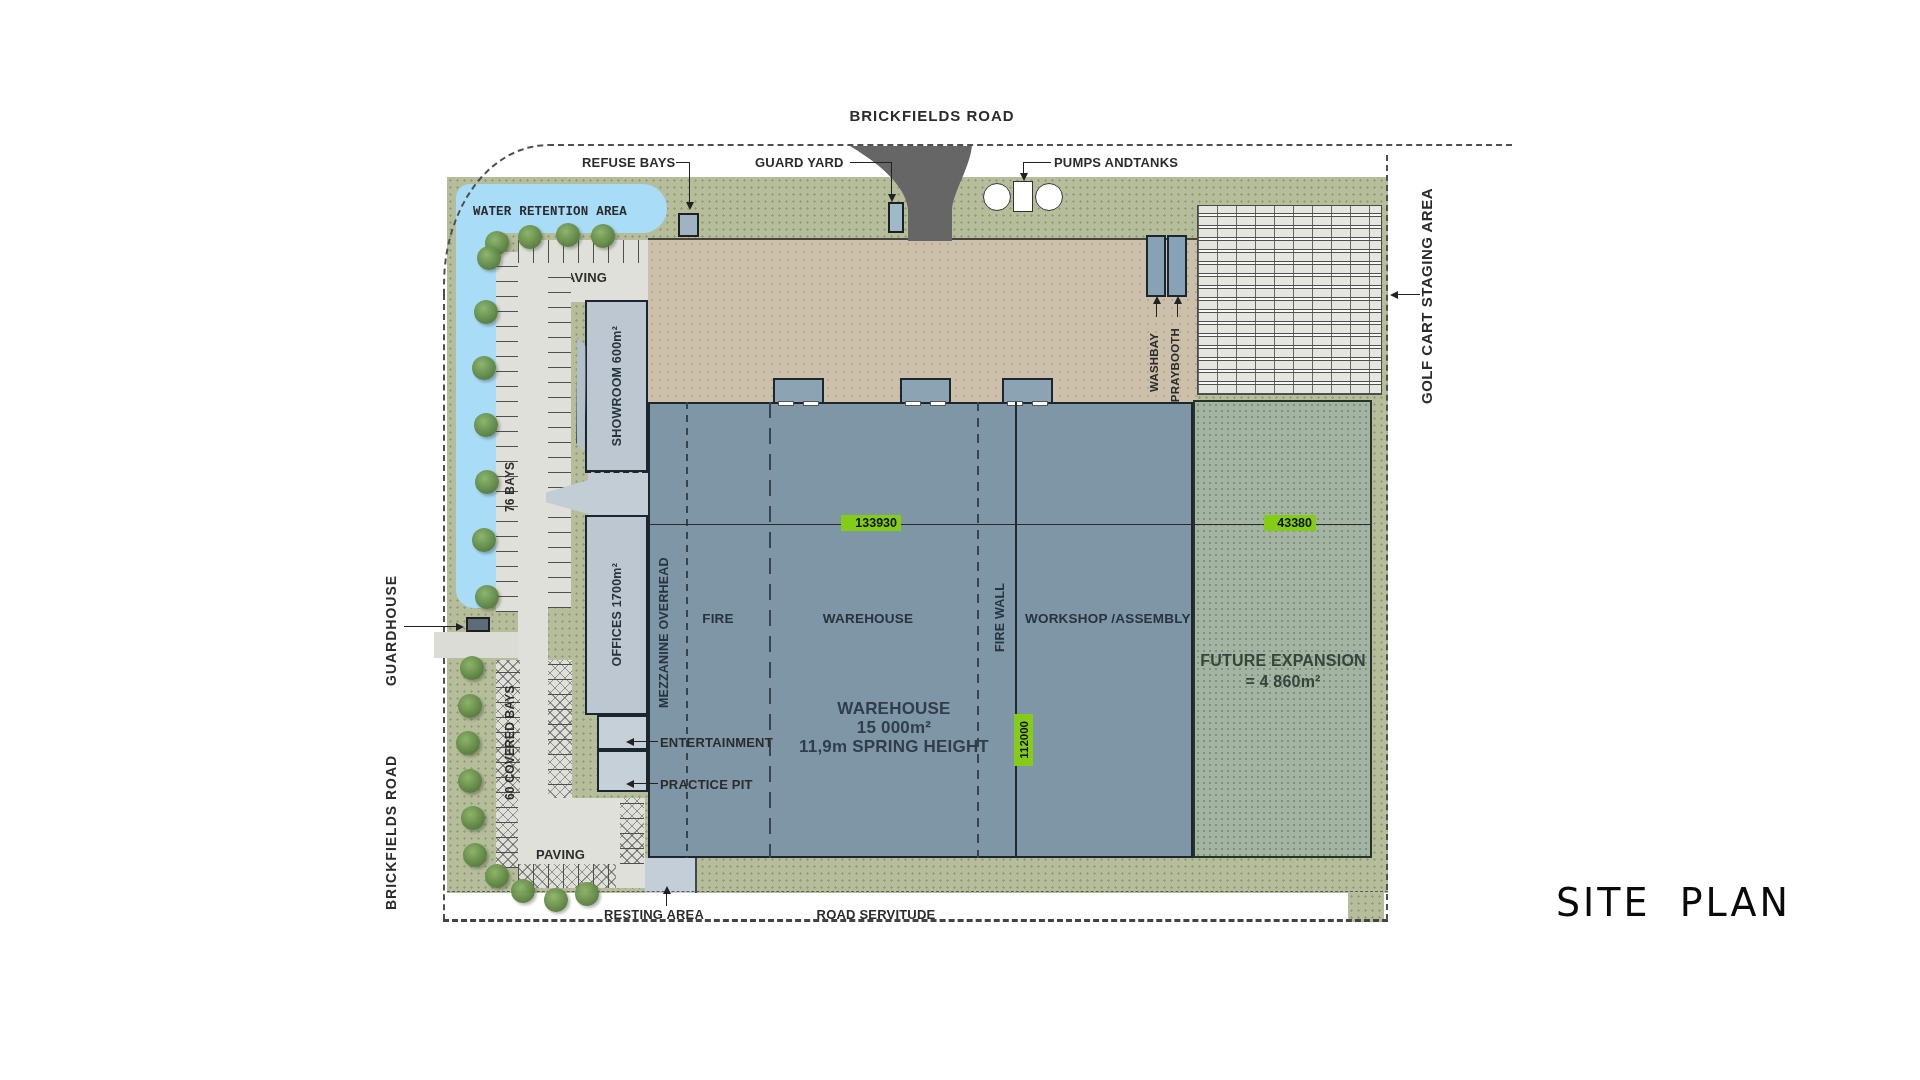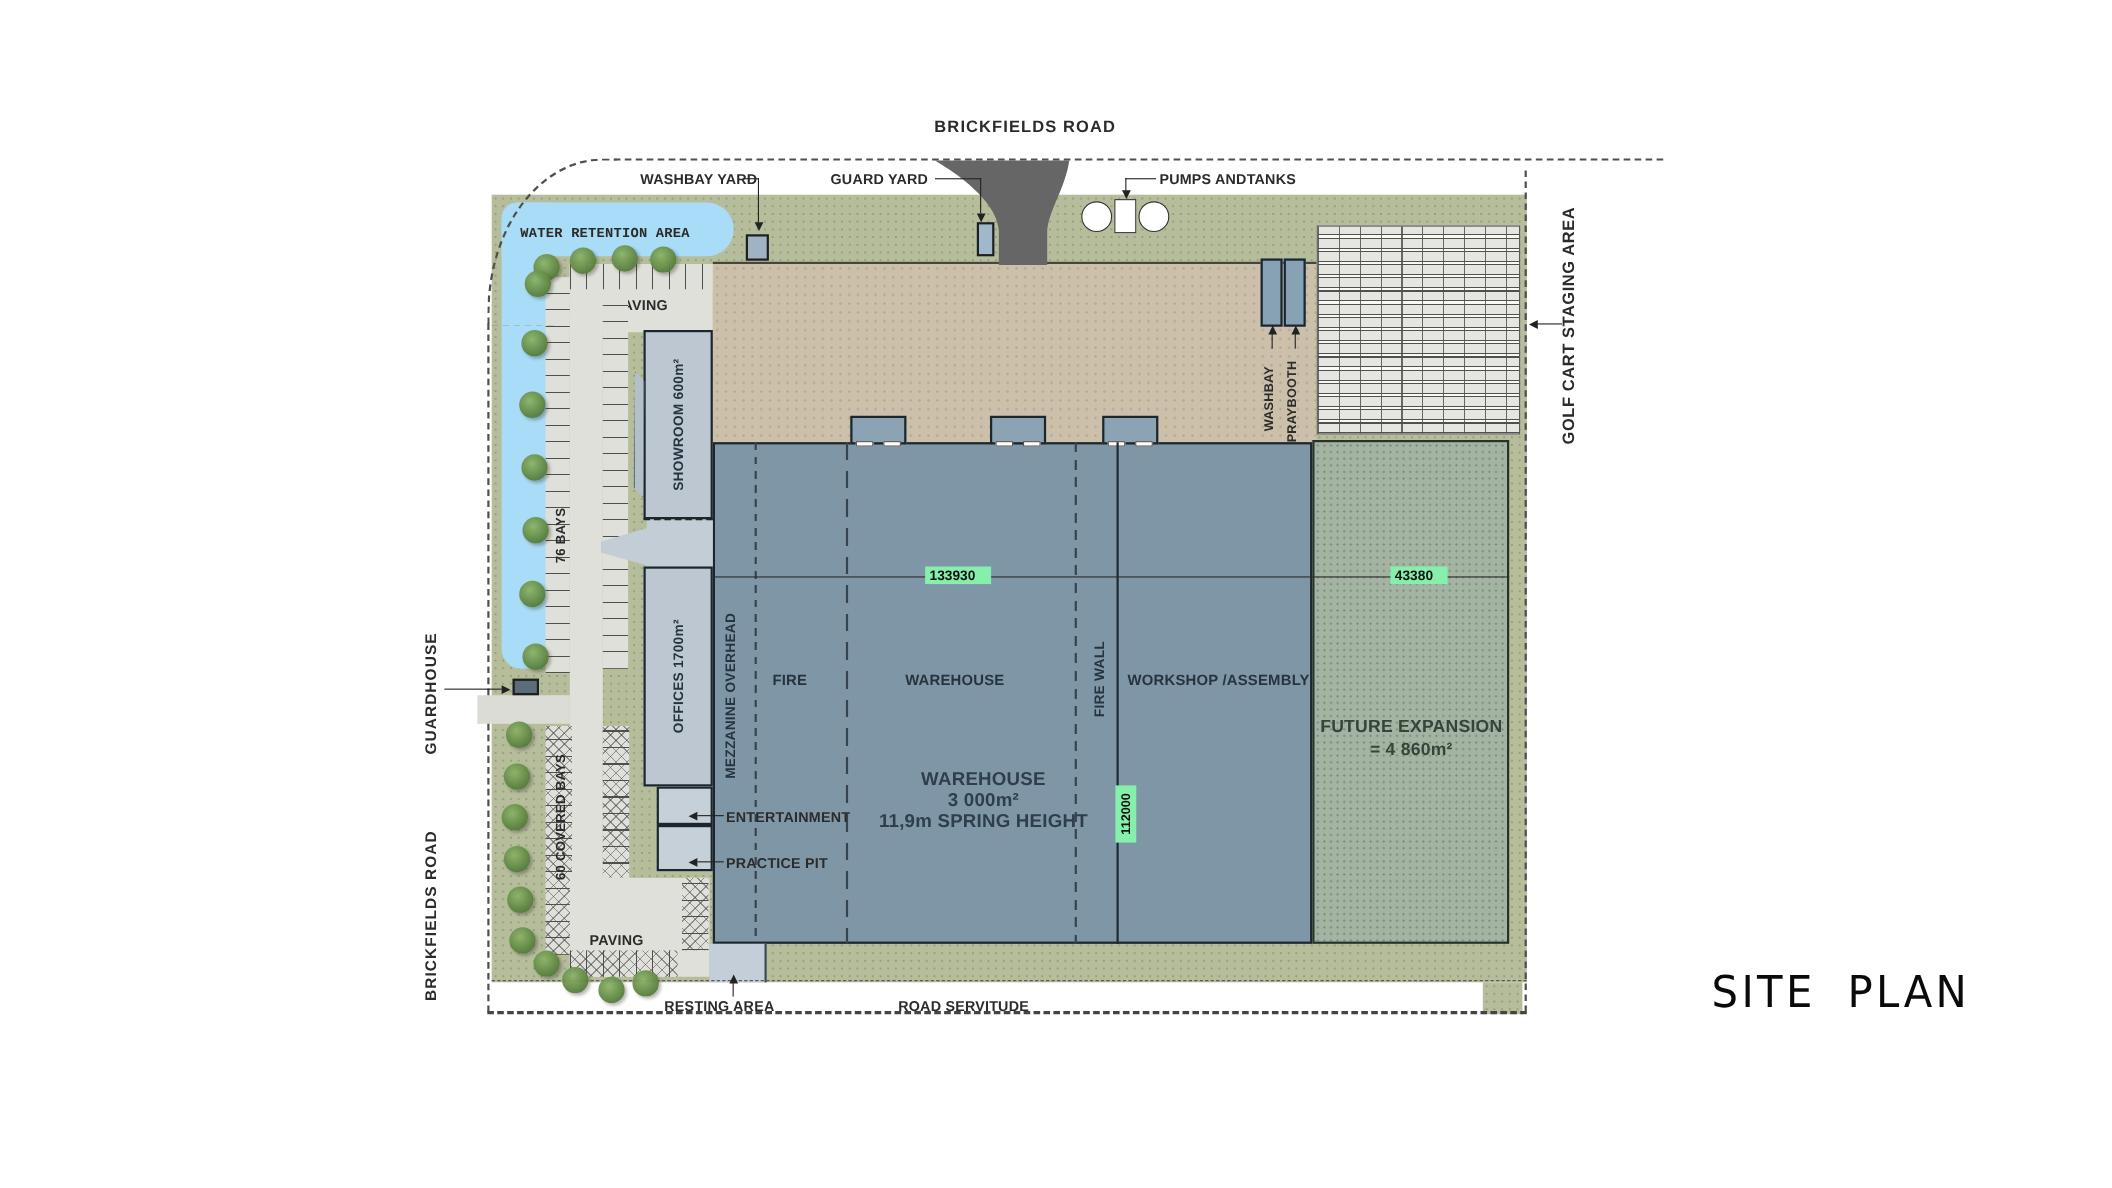--- a/index.html
+++ b/index.html
@@ -42,21 +42,21 @@
   .arc{border-top:2.5px dashed #4f4f4f;border-left:2.5px dashed #4f4f4f;border-top-left-radius:105px 140px;}
   
   .iline{position:absolute;top:402px;height:456px;width:2px;}
   
   .lbl{position:absolute;font-weight:700;font-size:13px;line-height:1.12;color:#2b2b2b;white-space:nowrap;letter-spacing:.2px;}
   .ctr{text-align:center;}
   .vtext{writing-mode:vertical-rl;transform:rotate(180deg);}
   .zone{color:#26343f;font-size:13.5px;}
   .bigwh{font-size:17px;line-height:1.32;color:#2e3e4b;}
   .future-lbl{font-size:16px;line-height:1.35;color:#36443a;}
-  .dimbox{position:absolute;background:#86efac;color:#111;font-weight:700;font-size:12.5px;padding:1px 4px;text-align:left;}
+  .dimbox{position:absolute;background:#84cc16;color:#111;font-weight:700;font-size:12.5px;padding:1px 4px;text-align:right;}
   .leader-h{position:absolute;height:0;border-top:1.5px solid #222;}
   .leader-v{position:absolute;width:0;border-left:1.5px solid #222;}
   .ah{position:absolute;width:0;height:0;}
   .ah-down{border-left:4px solid transparent;border-right:4px solid transparent;border-top:8px solid #222;}
   .ah-up{border-left:4px solid transparent;border-right:4px solid transparent;border-bottom:8px solid #222;}
   .ah-left{border-top:4px solid transparent;border-bottom:4px solid transparent;border-right:8px solid #222;}
   .ah-right{border-top:4px solid transparent;border-bottom:4px solid transparent;border-left:8px solid #222;}
   .tree{position:absolute;width:24px;height:24px;border-radius:50%;
         background:radial-gradient(circle at 40% 35%,#8cb468,#5a813f 65%,#476a37);
         box-shadow:2px 2px 3px rgba(40,40,40,.35);opacity:.95;}
@@ -142,21 +142,21 @@
   <div class="iline" style="left:977px;background:repeating-linear-gradient(180deg,#35444f 0 9px,transparent 9px 16px);"></div>
   <div class="iline" style="left:1015px;background:#1d2a33;"></div>
 
   <div class="lbl vtext zone" style="left:657px;top:550px;height:158px;font-size:12.5px;">MEZZANINE OVERHEAD</div>
   <div class="lbl ctr zone" style="left:690px;top:611px;width:56px;">FIRE</div>
   <div class="lbl ctr zone" style="left:818px;top:611px;width:100px;">WAREHOUSE</div>
   <div class="lbl vtext zone" style="left:993px;top:586px;height:66px;font-size:12.5px;">FIRE WALL</div>
   <div class="lbl ctr zone" style="left:1025px;top:611px;width:160px;">WORKSHOP /ASSEMBLY</div>
 
   <div class="lbl ctr bigwh" style="left:794px;top:698px;width:200px;">WAREHOUSE</div>
-  <div class="lbl ctr bigwh" style="left:794px;top:717px;width:200px;">3 000m²</div>
+  <div class="lbl ctr bigwh" style="left:794px;top:717px;width:200px;">15 000m²</div>
   <div class="lbl ctr bigwh" style="left:794px;top:736px;width:200px;">11,9m SPRING HEIGHT</div>
 
   <div class="abs bldg-light flexctr" style="left:585px;top:300px;width:63px;height:172px;">
     <span class="lbl vtext zone" style="position:static;font-size:12.5px;">SHOWROOM 600m²</span>
   </div>
   <div class="abs" style="left:588px;top:473px;width:60px;height:42px;background:#c3cdd5;"></div>
   <div class="abs" style="left:585px;top:471px;width:63px;height:0;border-top:2px dashed #1b262e;"></div>
   <div class="abs" style="left:546px;top:478px;width:44px;height:38px;background:#c3cdd5;clip-path:polygon(0 38%,100% 4%,100% 96%,0 64%);"></div>
   <div class="abs" style="left:576px;top:338px;width:10px;height:114px;background:#b3bfc9;clip-path:polygon(15% 0,100% 8%,85% 100%,0 92%);border:1px solid #44505a;box-sizing:border-box;"></div>
 
@@ -187,21 +187,21 @@
   </div>
 
   <div class="abs dash-h" style="left:558px;top:144px;width:954px;"></div>
   <div class="abs arc" style="left:443px;top:144px;width:116px;height:150px;"></div>
   <div class="abs dash-v" style="left:443px;top:294px;height:338px;"></div>
   <div class="abs dash-v" style="left:443px;top:658px;height:262px;"></div>
   <div class="abs dash-hk" style="left:443px;top:919px;width:945px;"></div>
   <div class="abs dash-v" style="left:1386px;top:155px;height:765px;"></div>
   <div class="abs dash-thin" style="left:447px;top:891px;width:941px;"></div>
 
-  <div class="lbl" style="left:582px;top:156px;">WASHBAY YARD</div>
+  <div class="lbl" style="left:582px;top:156px;">REFUSE BAYS</div>
   <div class="leader-h" style="left:676px;top:162px;width:14px;"></div>
   <div class="leader-v" style="left:689px;top:162px;height:40px;"></div>
   <div class="ah ah-down" style="left:686px;top:202px;"></div>
 
   <div class="lbl" style="left:755px;top:156px;">GUARD YARD</div>
   <div class="leader-h" style="left:850px;top:162px;width:42px;"></div>
   <div class="leader-v" style="left:891px;top:162px;height:32px;"></div>
   <div class="ah ah-down" style="left:888px;top:194px;"></div>
 
   <div class="lbl" style="left:1054px;top:156px;">PUMPS ANDTANKS</div>

